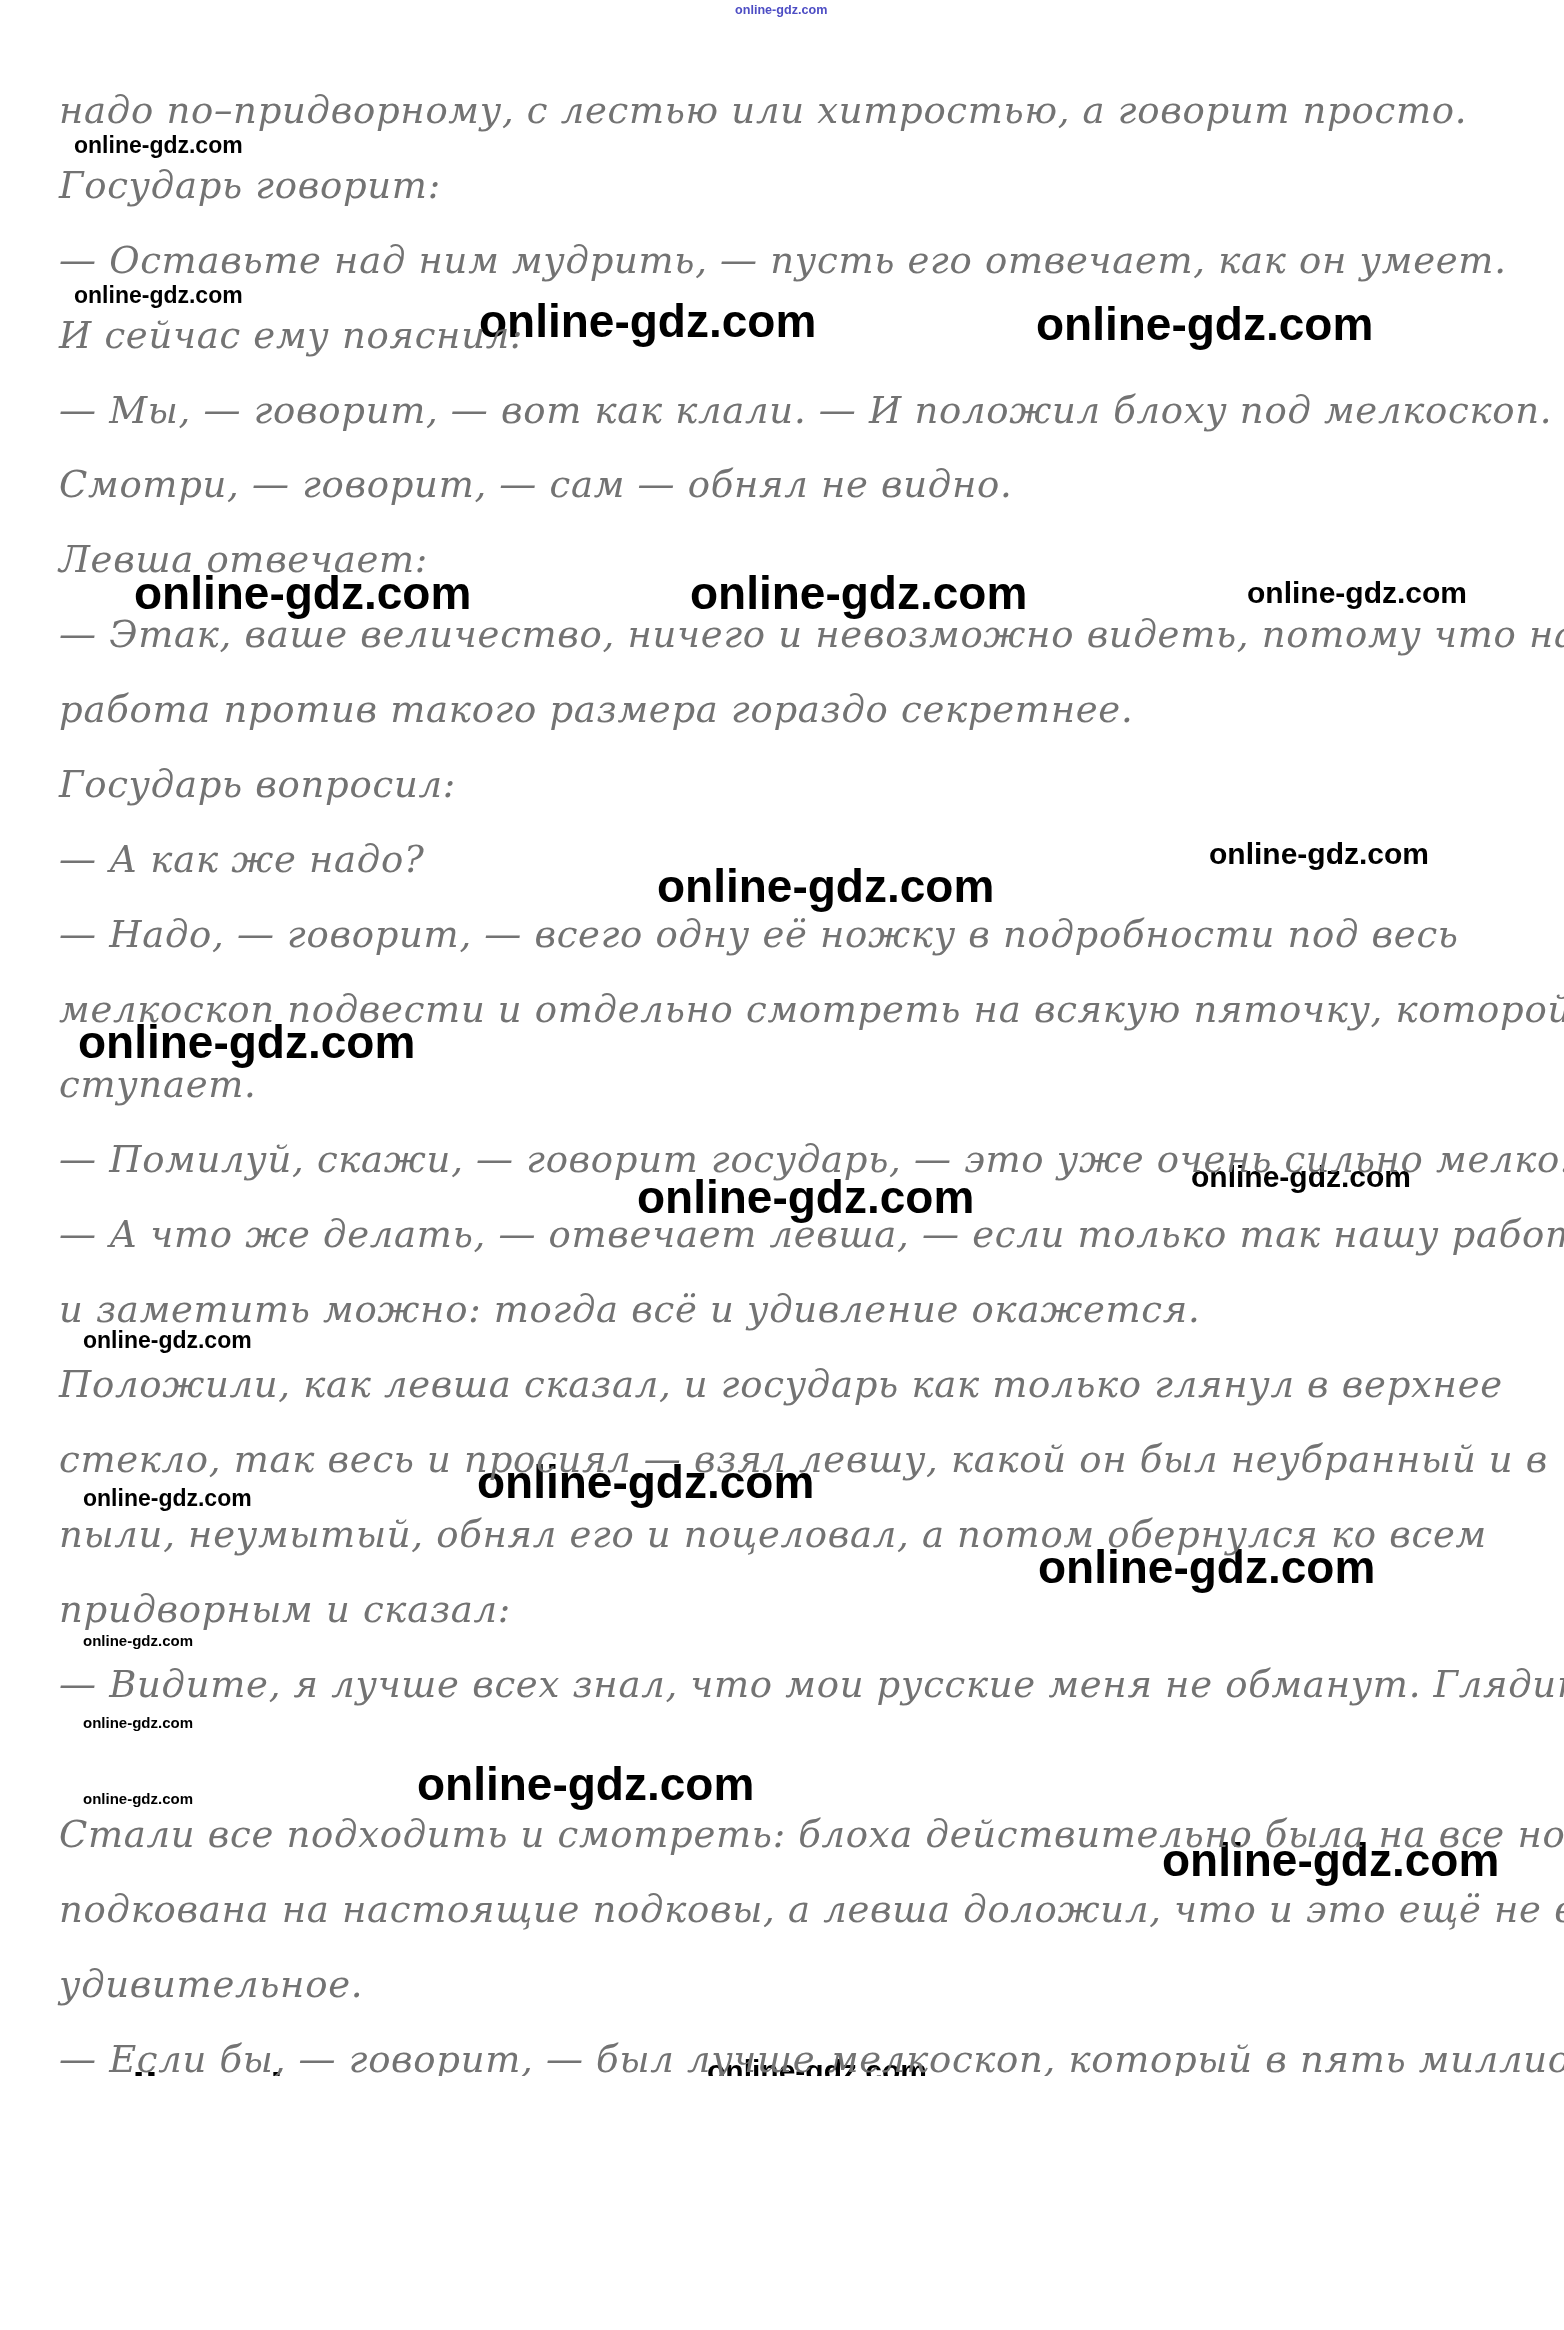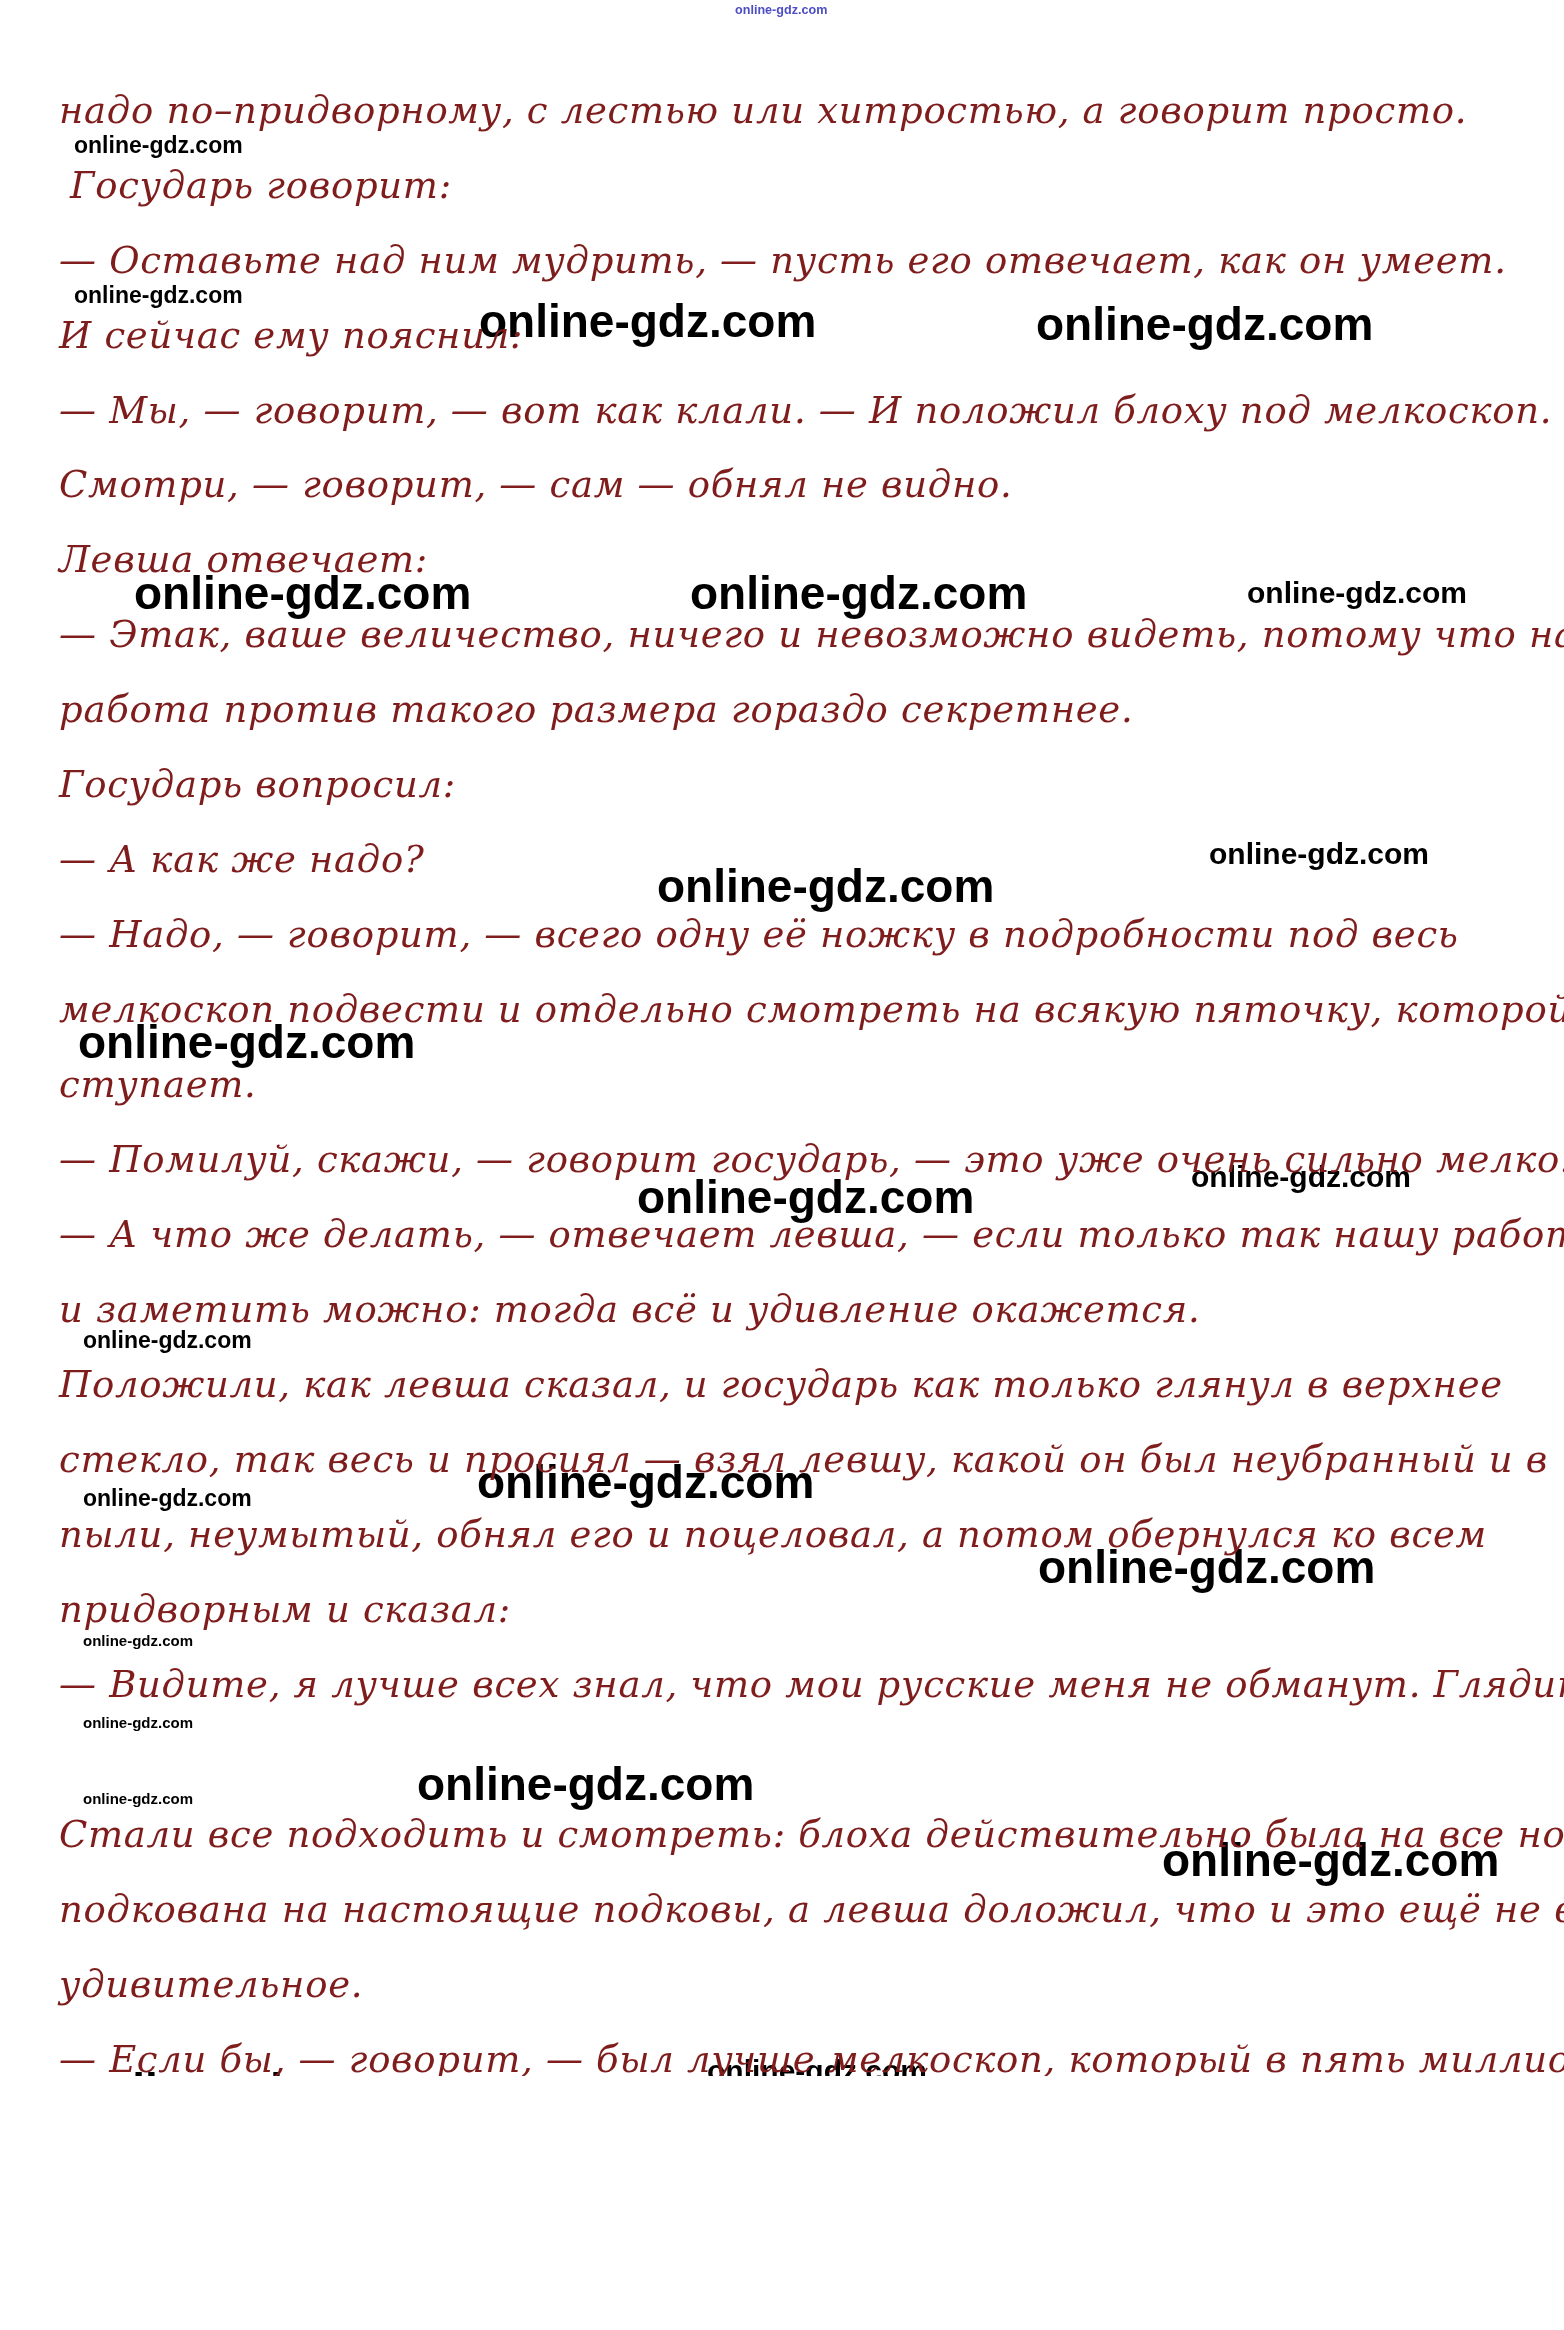--- a/index.html
+++ b/index.html
@@ -16,21 +16,21 @@
     font-family: "DejaVu Serif", serif;
   }
   .line {
     position: absolute;
     left: 59px;
     margin: 0;
     font-style: italic;
     font-size: 37px;
     line-height: 45px;
     letter-spacing: 0.7px;
-    color: #7f1d1d;
+    color: #737373;
     white-space: nowrap;
   }
   .wm {
     position: absolute;
     font-family: "Liberation Sans", sans-serif;
     font-weight: 700;
     color: #000000;
     white-space: nowrap;
     line-height: 1;
   }
@@ -65,21 +65,21 @@
   <span class="wm wm-tiny" style="left:83px;  top:1633px;">online-gdz.com</span>
   <span class="wm wm-tiny" style="left:83px;  top:1715px;">online-gdz.com</span>
   <span class="wm wm-big" style="left:417px;  top:1761px;">online-gdz.com</span>
   <span class="wm wm-tiny" style="left:83px;  top:1791px;">online-gdz.com</span>
   <span class="wm wm-big" style="left:1162px; top:1837px;">online-gdz.com</span>
   <span class="wm wm-med" style="left:707px;  top:2056px;">online-gdz.com</span>
   <span class="wm wm-big" style="left:76px;  top:2067px;">online-gdz.com</span>
   <span class="wm wm-med" style="left:1261px; top:2135px;">online-gdz.com</span>
 
   <p class="line" style="top:88px;">надо по–придворному, с лестью или хитростью, а говорит просто.</p>
-  <p class="line" style="top:163px;margin-left:11px;">Государь говорит:</p>
+  <p class="line" style="top:163px;">Государь говорит:</p>
   <p class="line" style="top:313px;">И сейчас ему пояснил:</p>
   <p class="line" style="top:238px;">— Оставьте над ним мудрить, — пусть его отвечает, как он умеет.</p>
   <p class="line" style="top:388px;">— Мы, — говорит, — вот как клали. — И положил блоху под мелкоскоп. —</p>
   <p class="line" style="top:462px;">Смотри, — говорит, — сам — обнял не видно.</p>
   <p class="line" style="top:537px;">Левша отвечает:</p>
   <p class="line" style="top:612px;">— Этак, ваше величество, ничего и невозможно видеть, потому что наша</p>
   <p class="line" style="top:687px;">работа против такого размера гораздо секретнее.</p>
   <p class="line" style="top:762px;">Государь вопросил:</p>
   <p class="line" style="top:837px;">— А как же надо?</p>
   <p class="line" style="top:912px;">— Надо, — говорит, — всего одну её ножку в подробности под весь</p>

